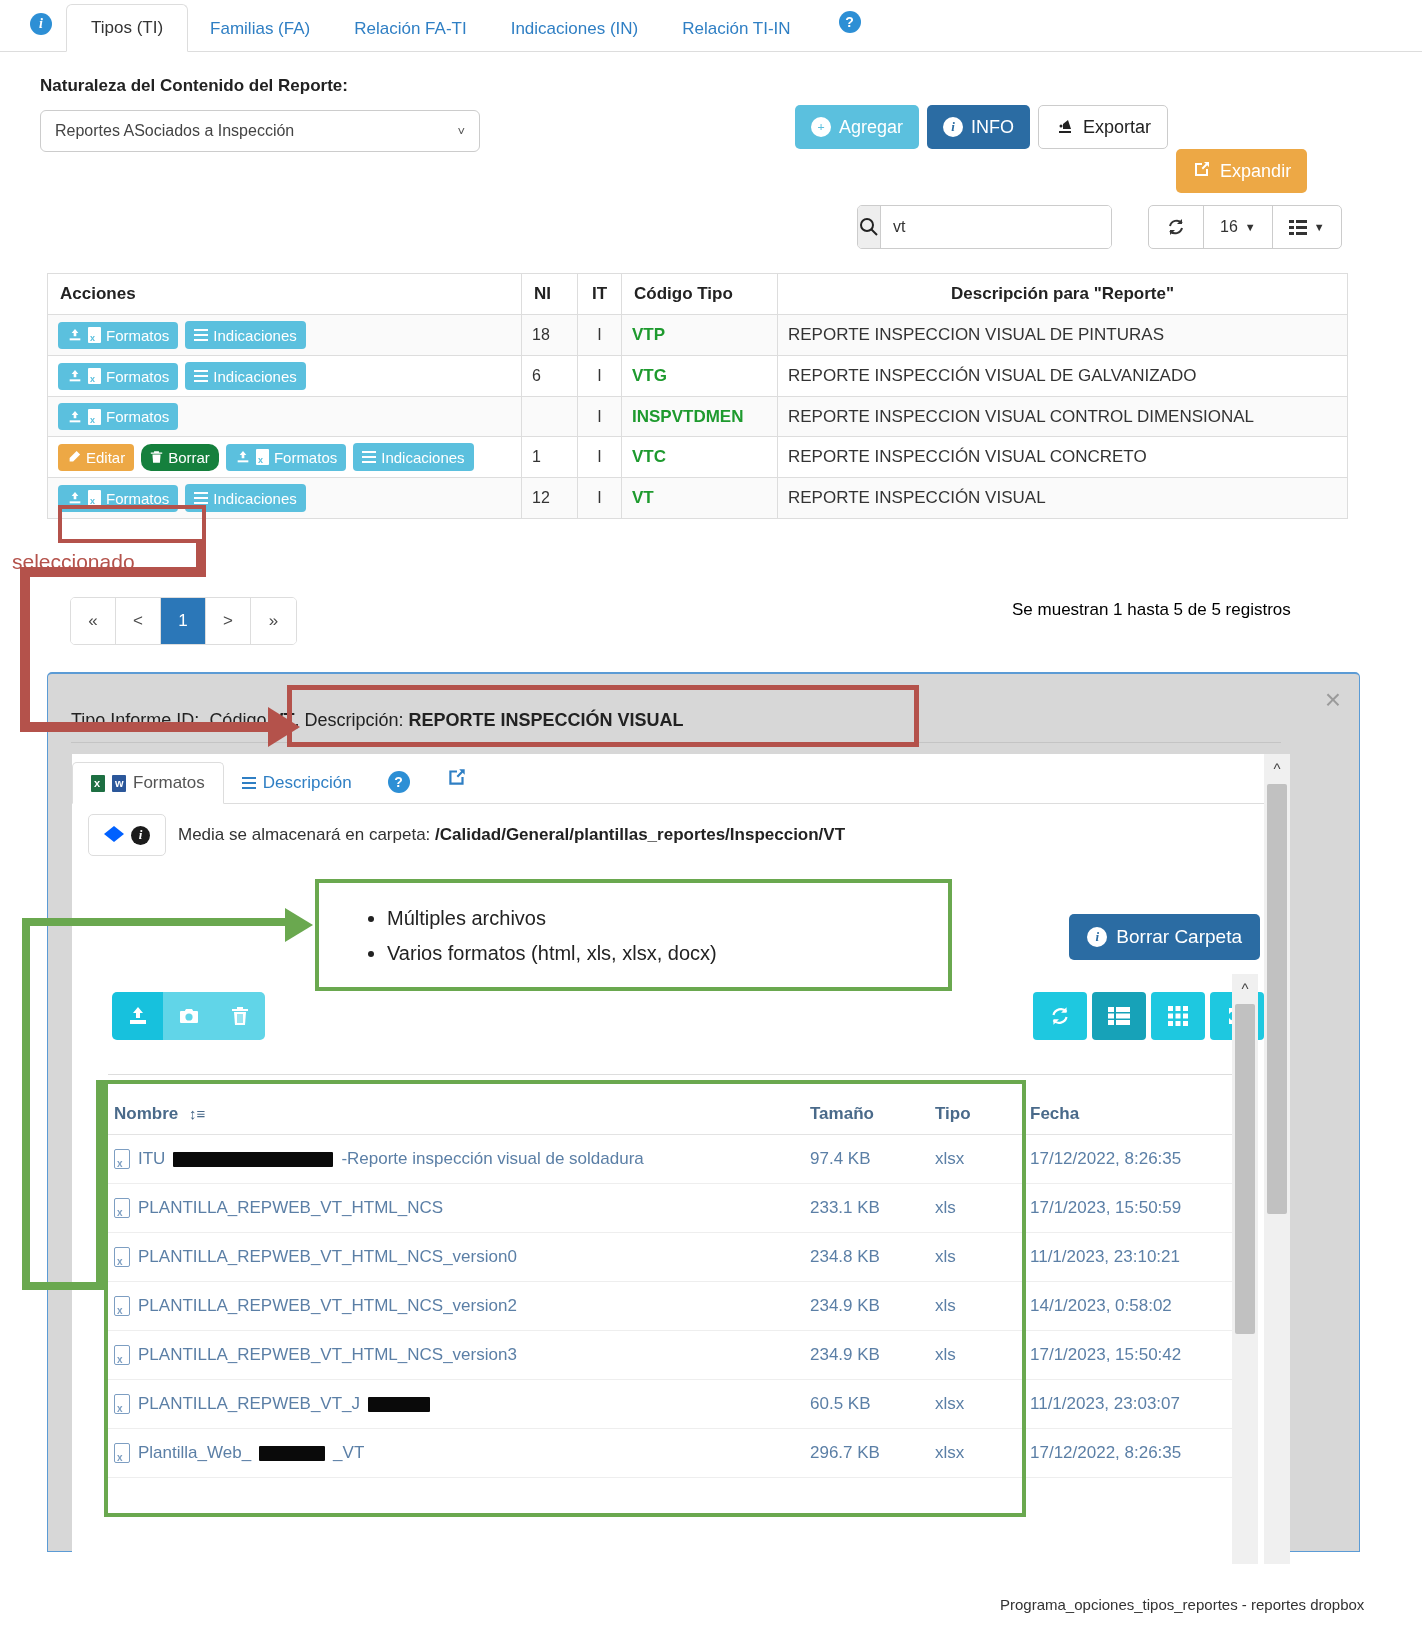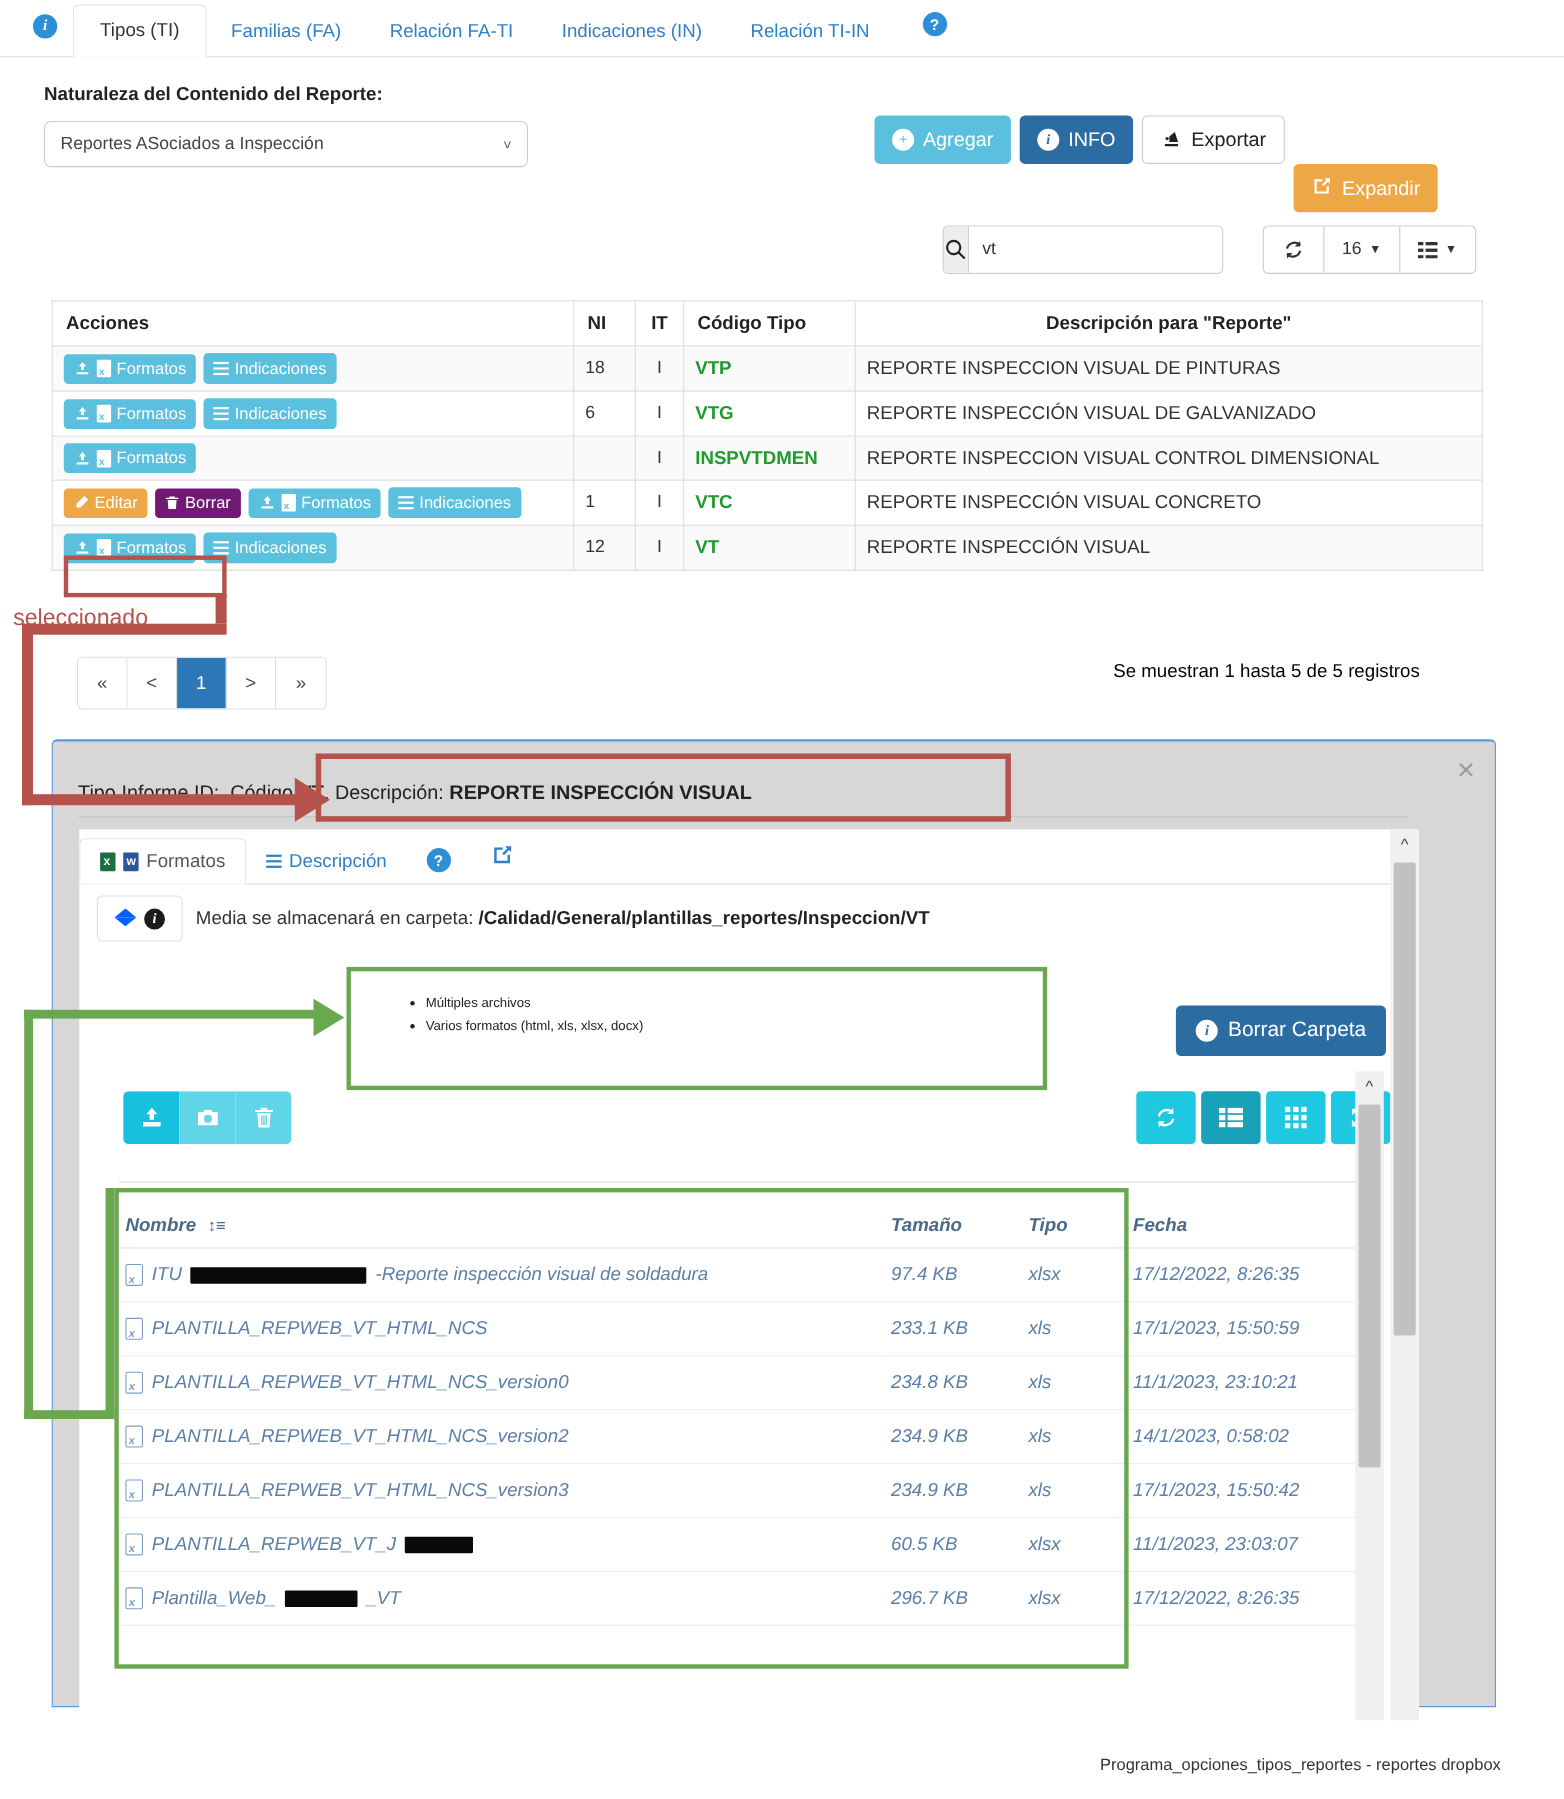--- a/index.html
+++ b/index.html
@@ -126,21 +126,21 @@
   .acciones-cell { width: 474px; }
 
   .minibtns { display:flex; gap:7px; align-items:center; }
   .mb {
     display:inline-flex; align-items:center; gap:5px;
     border-radius:4px; padding:5px 9px; font-size:15px; color:#fff;
     border:none; cursor:pointer; white-space:nowrap;
   }
   .mb-cyan { background:#5bc0de; }
   .mb-orange { background:#eda845; }
-  .mb-red { background:#701a75; }
+  .mb-red { background:#15803d;border-radius:10px; }
 
   .xlsglyph {
     display:inline-block; width:13px;height:16px;background:#fff;border-radius:1px;
     position:relative;
   }
   .xlsglyph::after{
     content:"x"; position:absolute; left:2px; bottom:0px;
     font-size:9px; font-weight:bold; color:#5bc0de; line-height:9px;
   }
   .mb-cyan .xlsglyph::after { color:#5bc0de; }
@@ -256,21 +256,21 @@
     width:54px;height:48px;display:flex;align-items:center;justify-content:center;
     background:#1ec8e0; color:#fff; border-radius:4px; cursor:pointer;
   }
   .ftr.sel { background:#17a2b8; }
 
   .divider-line { position:absolute; left:36px; top:320px; width:1140px; height:1px; background:#dddddd; }
 
   
   .filetable {
     position:absolute; left:36px; top:340px; width:1146px;
-    border-collapse:collapse; font-size:17px;font-style:italic;
+    border-collapse:collapse; font-size:17px;
   }
   .filetable th {
     text-align:left; padding:10px 6px; font-weight:bold; color:#4a6a8a;
     border-bottom:1px solid #e3e3e3; font-size:17px;
   }
   .filetable td {
     padding:14px 6px; color:#5b7fa6; border-bottom:1px solid #eeeeee; font-size:17px;
   }
   .fname { display:flex; align-items:center; gap:8px; }
   .fileicon {
@@ -323,21 +323,21 @@
     left:287px; top:685px; width:632px; height:62px;
     border:5px solid #b4524b; z-index:39;
   }
 
   .green-box-callout {
     left:315px; top:879px; width:637px; height:112px;
     border:4px solid #6aa84f; background:#fff; z-index:40;
   }
   .green-callout-list {
     position:absolute; left:40px; top:18px; margin:0; padding-left:28px;
-    font-size:12px; color:#222; line-height:1.75; list-style: disc;
+    font-size:20px; color:#222; line-height:1.75; list-style: disc;
   }
   .green-arrow {
     left:285px; top:908px; width:0;height:0;
     border-top:17px solid transparent;border-bottom:17px solid transparent;
     border-left:28px solid #6aa84f; z-index:40;
   }
   .g-h1 { left:22px; top:918px; width:270px; height:8px; background:#6aa84f; z-index:39;}
   .g-v1 { left:22px; top:918px; width:8px; height:372px; background:#6aa84f; z-index:39;}
   .g-h2 { left:22px; top:1282px; width:82px; height:8px; background:#6aa84f; z-index:39;}
   .g-v2 { left:96px; top:1080px; width:8px; height:210px; background:#6aa84f; z-index:39;}

